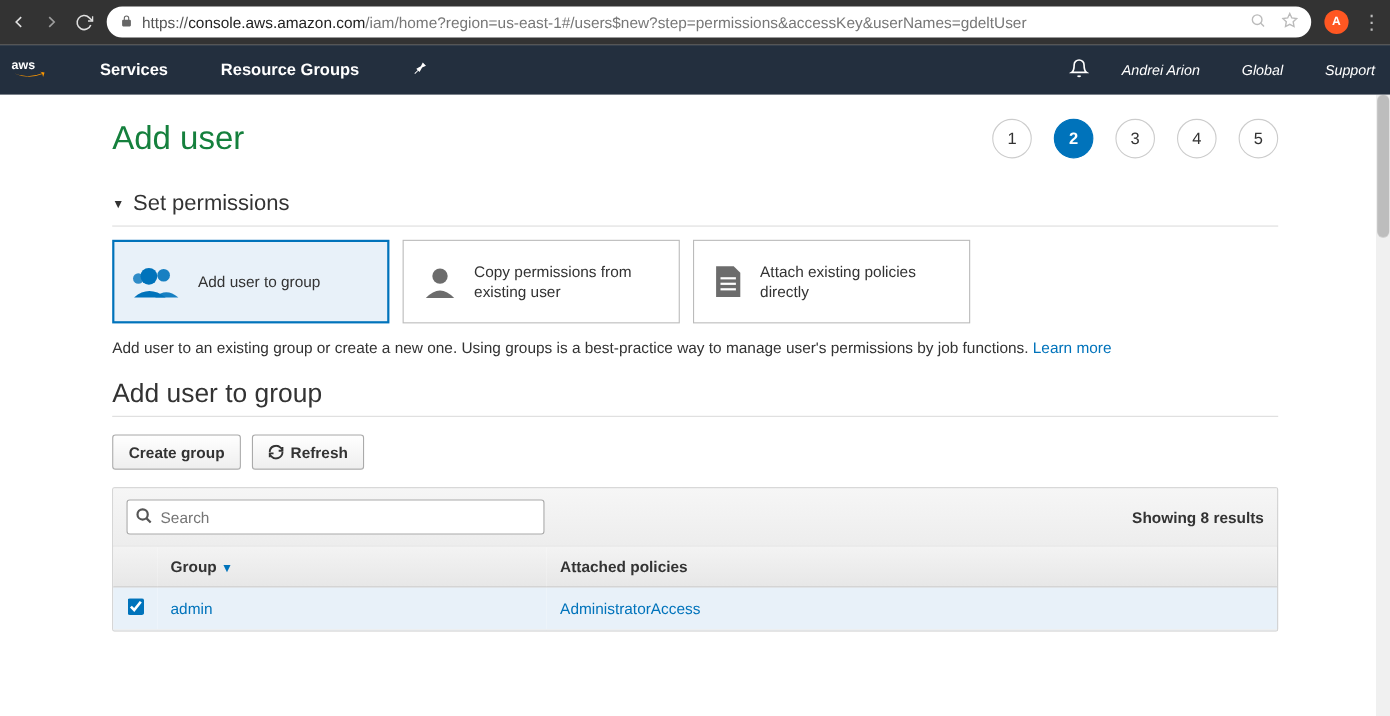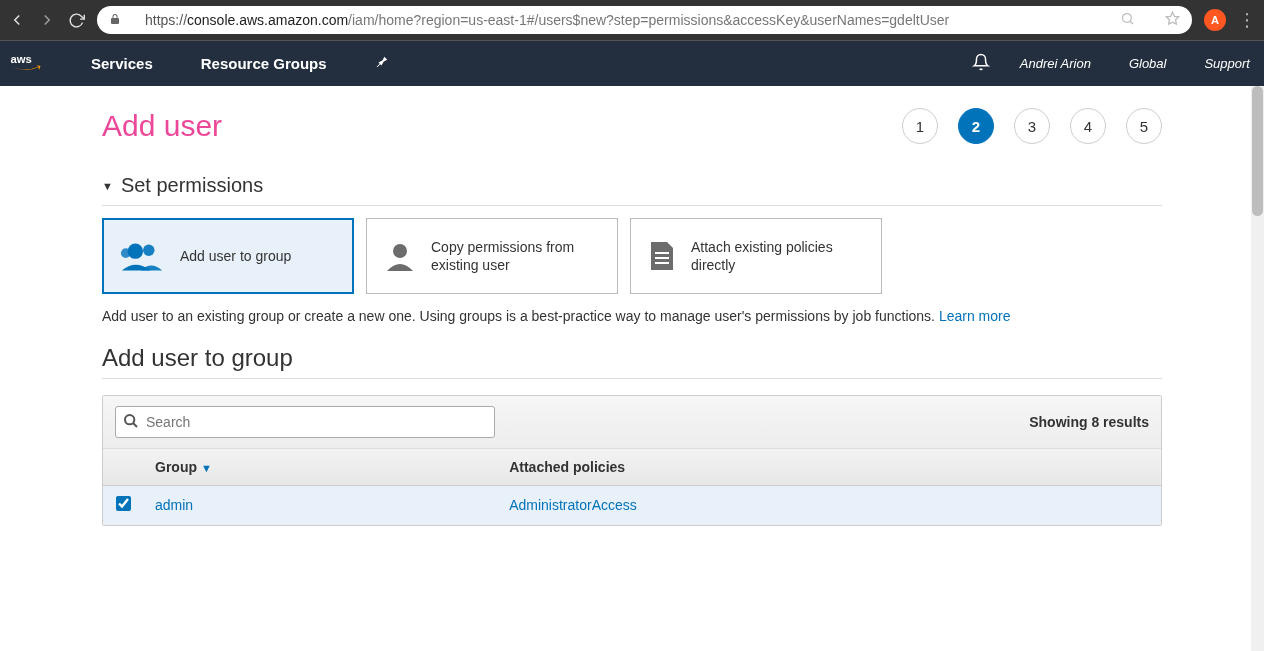--- a/index.html
+++ b/index.html
@@ -3,42 +3,42 @@
 <meta charset="utf-8">
 <style>
 * { box-sizing: border-box; margin: 0; padding: 0; }
 body { font-family: "Amazon Ember", "Helvetica Neue", Arial, sans-serif; font-size: 14px; color: #333; background: #fff; }
 
 
 .chrome-bar { height: 41px; background: #333333; border-bottom: 1px solid #555; display: flex; align-items: center; padding: 0 8px; gap: 12px; }
 .nav-arrow { color: #9e9e9e; font-size: 18px; cursor: pointer; display: flex; align-items: center; }
 .nav-arrow.enabled { color: #e0e0e0; }
 .nav-refresh { color: #e0e0e0; font-size: 16px; }
-.url-bar { flex: 1; background: #fff; border-radius: 18px; height: 28px; display: flex; align-items: center; padding: 0 12px; font-size: 14px; color: #555; gap: 24px; }
+.url-bar { flex: 1; background: #fff; border-radius: 18px; height: 28px; display: flex; align-items: center; padding: 0 12px; font-size: 14px; color: #555; gap: 8px; }
 .url-lock { font-size: 12px; color: #666; }
 .url-domain { color: #222; }
 .url-path { color: #777; }
 .chrome-icon { color: #bbb; font-size: 14px; }
 .profile-dot { width: 22px; height: 22px; border-radius: 50%; background: #ff5722; color: #fff; display: flex; align-items: center; justify-content: center; font-size: 11px; font-weight: bold; }
 .kebab { color: #bbb; font-size: 18px; }
 
 
 .aws-nav { height: 45px; background: #232f3e; display: flex; align-items: center; padding: 0 8px; color: #fff; font-size: 14px; }
 .aws-logo { width: 45px; height: 24px; margin-right: 38px; }
 .nav-item { font-weight: bold; font-size: 15px; margin-right: 48px; cursor: pointer; }
 .nav-pin { font-size:14px; color:#fff; }
 .nav-spacer { flex: 1; }
 .nav-bell { margin-right: 30px; stroke:#fff; }
 .nav-user, .nav-region, .nav-support { margin-right: 38px; cursor: pointer; font-size: 13px; font-style: italic; }
 .nav-support { margin-right: 6px; }
 
 
 .page { max-width: 1060px; margin: 0 auto; padding: 22px 0 40px; }
 .page-head { display: flex; align-items: center; justify-content: space-between; margin-bottom: 30px; }
-h1 { font-size: 30px; font-weight: normal; color: #ec4899; }
+h1 { font-size: 30px; font-weight: normal; color: #15803d; }
 .steps { display: flex; gap: 20px; }
 .step { width: 36px; height: 36px; border-radius: 50%; border: 1px solid #ccc; display: flex; align-items: center; justify-content: center; font-size: 15px; color: #333; background: #fff; cursor: pointer; }
 .step.active { background: #0073bb; border-color: #0073bb; color: #fff; font-weight: bold; }
 
 .section-title { display: flex; align-items: center; gap: 8px; font-size: 20px; color: #333; padding-bottom: 8px; border-bottom: 1px solid #ddd; margin-bottom: 12px; }
 .caret { font-size: 11px; }
 
 .perm-cards { display: flex; gap: 12px; margin-bottom: 14px; }
 .perm-card { width: 252px; height: 76px; border: 1px solid #bbb; background: #fff; display: flex; align-items: center; padding: 0 16px; gap: 14px; cursor: pointer; color: #333; font-size: 14px; }
 .perm-card.selected { border: 2px solid #0073bb; background: #e8f1f9; }
@@ -185,20 +185,32 @@
           <rect x="8" y="22" width="14" height="2" fill="#fff"></rect>
         </svg>
       <span class="label">Attach existing policies directly</span>
     </div>
   </div>
 
   <p class="helper"><span>Add user to an existing group or create a new one. Using groups is a best-practice way to manage user's permissions by job functions. </span><a class="link">Learn more</a></p>
 
   <h2>Add user to group</h2>
 
+  <div class="btn-row">
+    <button class="btn">Create group</button>
+    <button class="btn">
+      <svg width="14" height="14" viewBox="0 0 24 24" fill="none" stroke="#333" stroke-width="3">
+          <path d="M2 12a10 10 0 0 1 17-7l3 3"></path>
+          <path d="M22 4v6h-6"></path>
+          <path d="M22 12a10 10 0 0 1-17 7l-3-3"></path>
+          <path d="M2 20v-6h6"></path>
+        </svg>
+      <span>Refresh</span>
+    </button>
+  </div>
 
   <div class="table-wrap">
     <div class="table-toolbar">
       <div class="search-box">
         <span class="sicon">
           <svg width="16" height="16" viewBox="0 0 24 24" fill="none" stroke="#555" stroke-width="3">
               <circle cx="10" cy="10" r="7"></circle>
               <line x1="21" y1="21" x2="15" y2="15"></line>
             </svg>
         </span>

